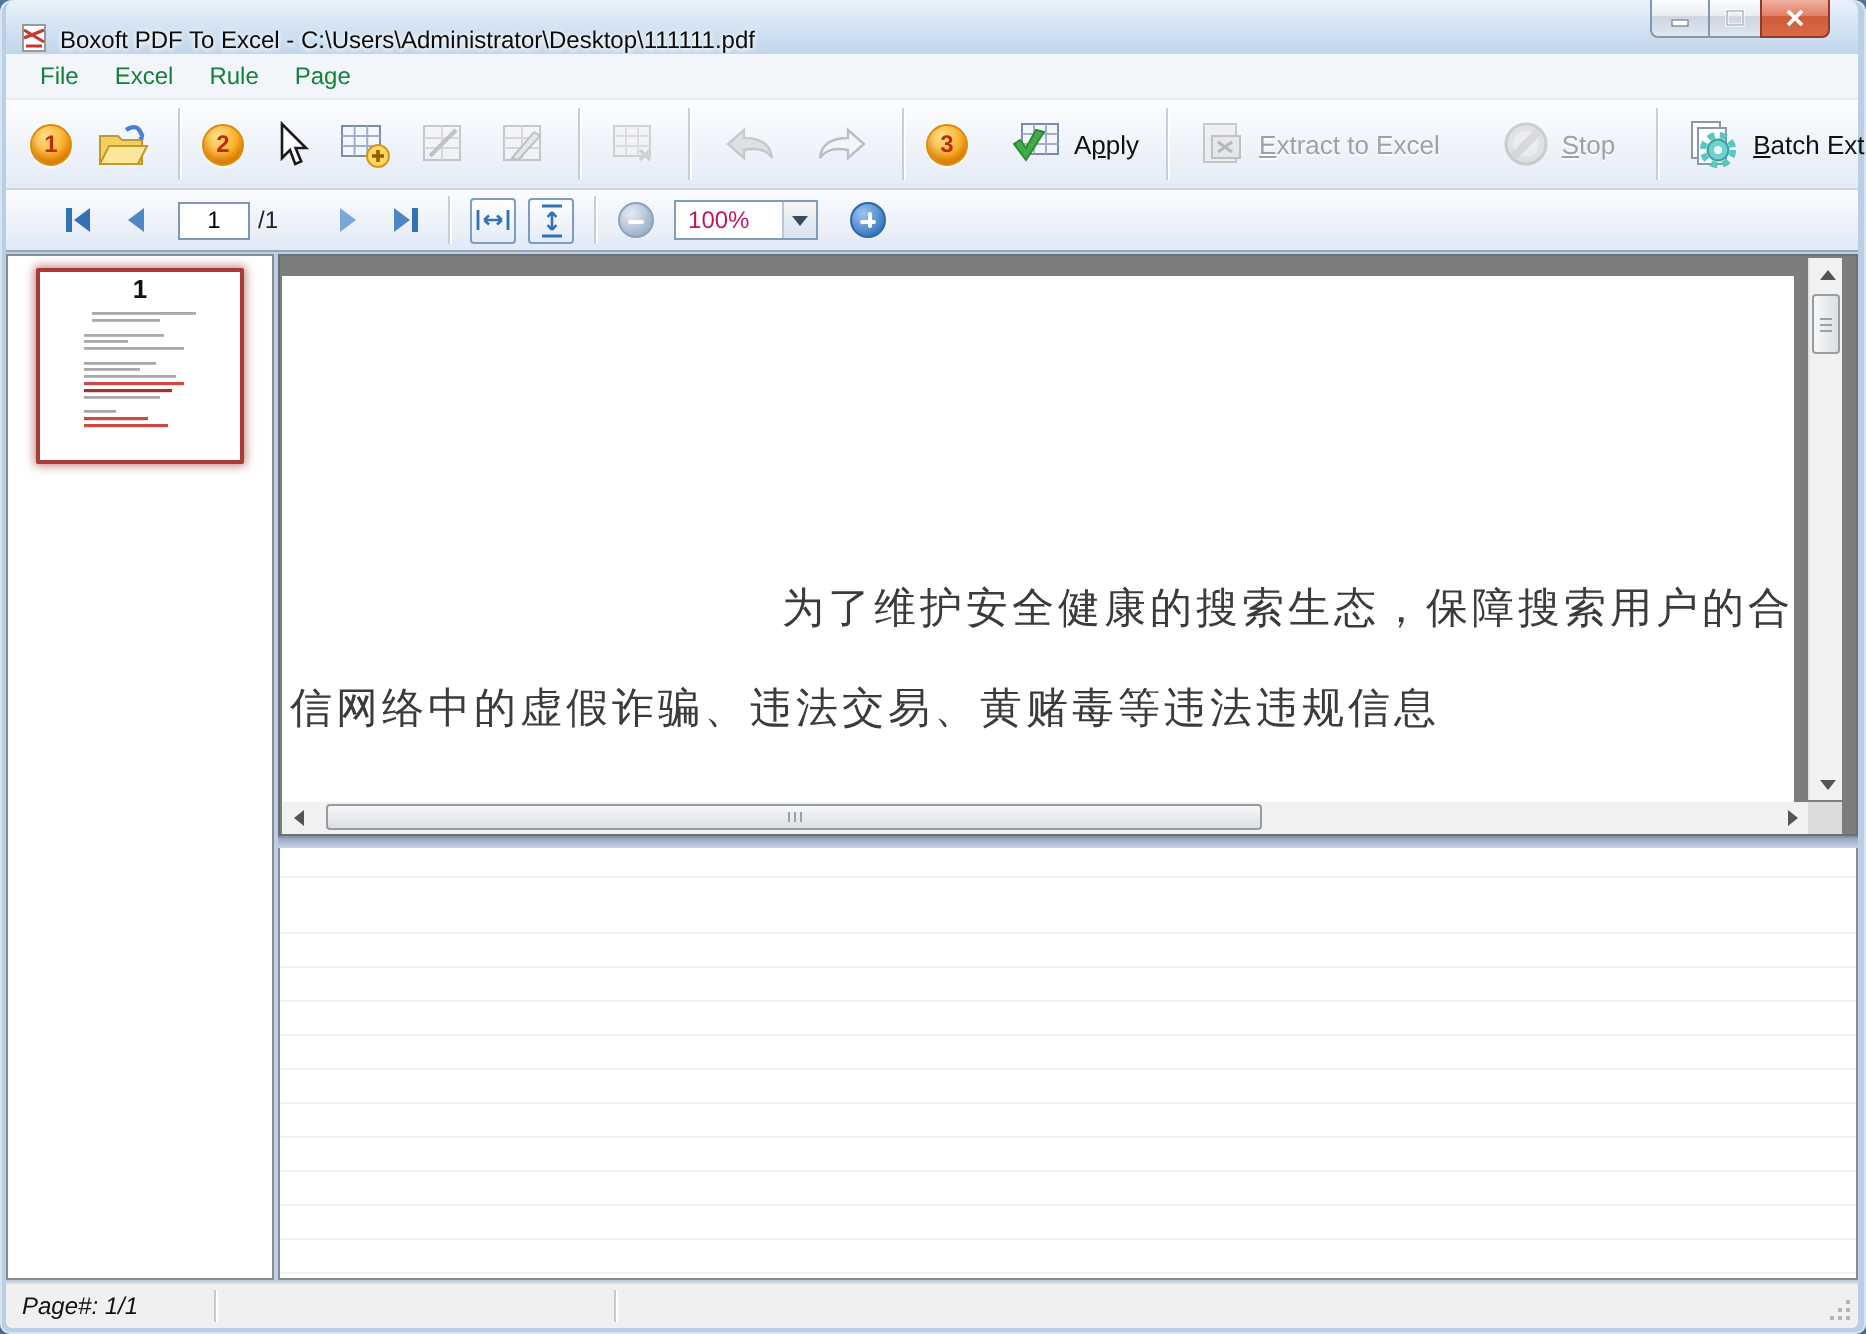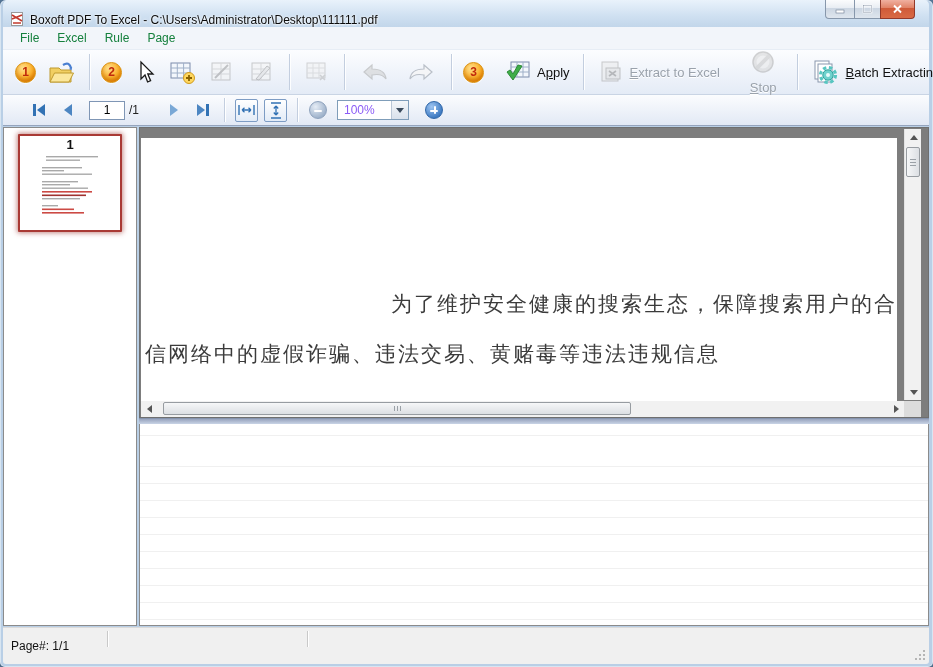--- a/index.html
+++ b/index.html
@@ -45,21 +45,21 @@
   .page-input{width:36px;height:19px;border:1px solid #7f96b5;font-size:12px;text-align:center;margin:0 4px 0 8px;background:#fff;}
   .page-total{font-size:12px;color:#222;margin-right:8px;}
   .fitbtn{width:23px;height:23px;border:1px solid #7d9cc4;border-radius:2px;margin:0 3px;flex:none;
     background:linear-gradient(#ffffff,#e2ebf7);display:flex;align-items:center;justify-content:center;}
   .zoombtn{width:18px;height:18px;border-radius:50%;flex:none;position:relative;margin:0 4px;}
   .zoombtn.minus{background:radial-gradient(circle at 35% 30%,#e6edf6,#9db1ca 75%);border:1px solid #8ea2bd;}
   .zoombtn.plus{background:radial-gradient(circle at 35% 30%,#9ec5f2,#3b78c0 75%);border:1px solid #2f66a8;}
   .zoombtn .h{position:absolute;left:4px;right:4px;top:8px;height:2px;background:#fff;border-radius:1px;}
   .zoombtn .v{position:absolute;top:4px;bottom:4px;left:8px;width:2px;background:#fff;border-radius:1px;}
   .zoomselect{width:72px;height:20px;border:1px solid #7f9db9;background:#fff;display:flex;align-items:center;margin:0 6px;}
-  .zoomselect .val{flex:1;font-size:12px;padding-left:6px;color:#8b5cf6;}
+  .zoomselect .val{flex:1;font-size:12px;padding-left:6px;color:#be185d;}
   .zoomselect .dd{width:17px;height:18px;background:linear-gradient(#f4f6f9,#d9e1ec);border-left:1px solid #b9c6d6;
     display:flex;align-items:center;justify-content:center;}
   .dd-arrow{width:0;height:0;border-left:4px solid transparent;border-right:4px solid transparent;border-top:5px solid #3a4a5c;}
   
   .content{flex:1;display:flex;min-height:0;background:#b9cfe6;padding-top:1px;}
   .thumbpanel{width:134px;background:#fff;border:1px solid #8b8b8b;flex:none;padding-top:6px;display:flex;justify-content:center;align-items:flex-start;}
   .thumb{width:104px;height:98px;background:#fff;border:2px solid #a93a35;border-radius:1px;
     box-shadow:0 0 5px 1px rgba(150,40,35,.55);position:relative;}
   .thumb-num{position:absolute;top:1px;left:0;right:0;text-align:center;font-size:13px;font-weight:bold;color:#111;}
   .thumb svg{position:absolute;left:0;top:0;}
@@ -87,22 +87,22 @@
   .hthumb{position:absolute;left:6px;top:1px;width:468px;height:13px;border:1px solid #979ca1;border-radius:2px;
     background:linear-gradient(#f6f7f8,#dcdfe3);}
   .hthumb:after{content:"";position:absolute;top:3px;bottom:3px;left:50%;width:1px;background:#9aa0a6;box-shadow:-3px 0 0 #9aa0a6,3px 0 0 #9aa0a6;}
   .sb-corner{position:absolute;right:7px;bottom:0;width:17px;height:16px;background:#dcdcdc;}
   
   .splitter{height:6px;background:linear-gradient(#97a3bd,#c9d4e6);border-top:1px solid #8694ae;flex:none;}
   .gridpanel{flex:1;background:#fff;border:1px solid #8b8b8b;border-top:none;
     background-image:repeating-linear-gradient(to bottom,transparent 0,transparent 16px,#f0f0f0 16px,#f0f0f0 17px);
     background-position:0 26px;}
   
-  .statusbar{height:37px;background:#f0f0f0;border-top:1px solid #dadada;display:flex;align-items:center;
-    font-size:12px;color:#111;padding-left:8px;position:relative;border-radius:0 0 3px 3px;margin-top:1px;}
+  .statusbar{height:23px;background:#f0f0f0;border-top:1px solid #dadada;display:flex;align-items:center;
+    font-size:12px;color:#111;padding-left:8px;position:relative;border-radius:0 0 3px 3px;margin-top:1px;font-style:italic;}
   .ssep{position:absolute;top:3px;height:16px;width:2px;border-left:1px solid #c9c9c9;border-right:1px solid #fff;}
   .grip{position:absolute;right:3px;bottom:3px;width:12px;height:12px;}
   svg{display:block;}
 </style>
 </head>
 <body>
 
 <div class="window">
 
   <div class="titlebar">
@@ -223,21 +223,21 @@
 
     <div class="tbtn disabled">
       <svg width="28" height="26" viewBox="0 0 28 26">
         <rect x="5" y="3" width="16" height="19" fill="#e9e9e9" stroke="#9a9a9a"></rect>
         <rect x="9" y="9" width="14" height="11" fill="#dcdcdc" stroke="#8f8f8f"></rect>
         <path d="M12 12 l7 5 M19 12 l-7 5" stroke="#7d7d7d" stroke-width="1.6"></path>
       </svg>
       <span class="lbl"><u>E</u>xtract to Excel</span>
     </div>
 
-    <div class="tbtn disabled" style="margin-left:18px;flex-direction:column;">
+    <div class="tbtn disabled" style="margin-left:18px;">
       <svg width="26" height="26" viewBox="0 0 26 26">
         <circle cx="13" cy="13" r="10" fill="#cfcfcf" stroke="#a5a5a5" stroke-width="1.5"></circle>
         <circle cx="13" cy="13" r="6.5" fill="#e6e6e6"></circle>
         <rect x="4" y="11" width="18" height="4" fill="#bdbdbd" transform="rotate(-45 13 13)"></rect>
       </svg>
       <span class="lbl"><u>S</u>top</span>
     </div>
 
     <div class="tsep" style="margin-left:14px;"></div>
 

